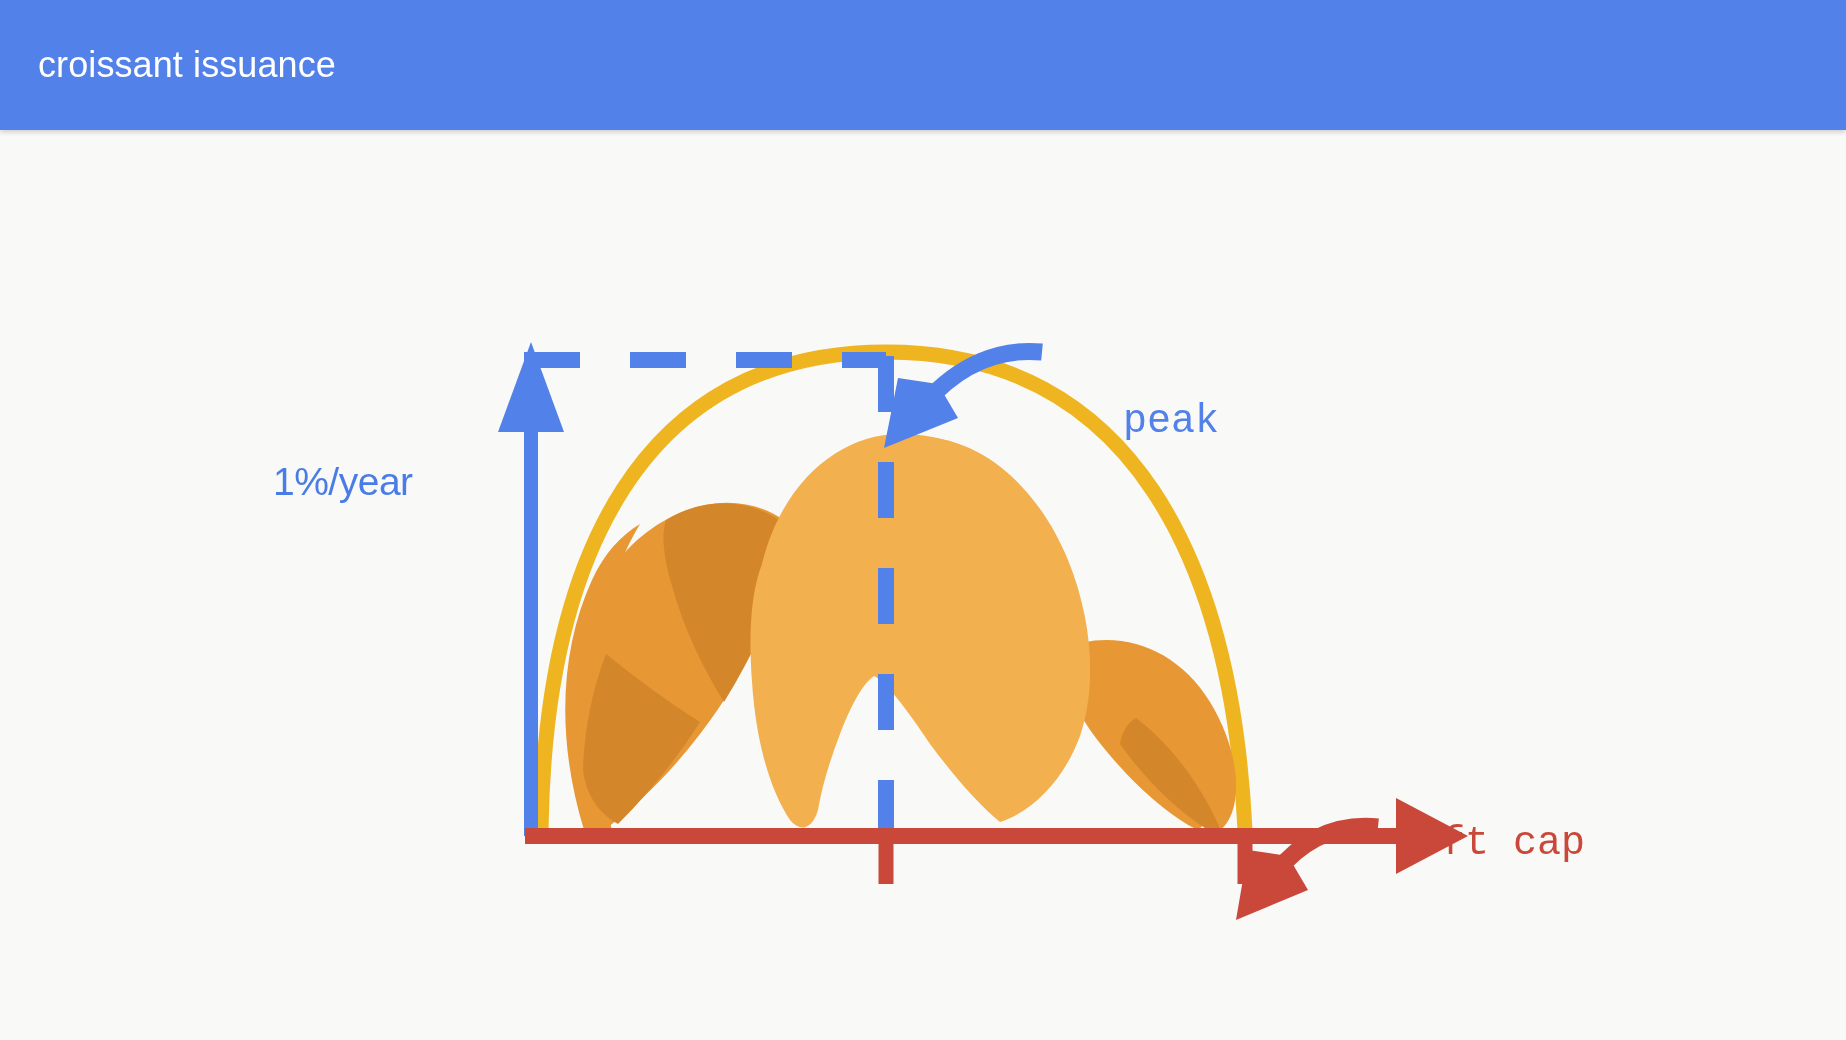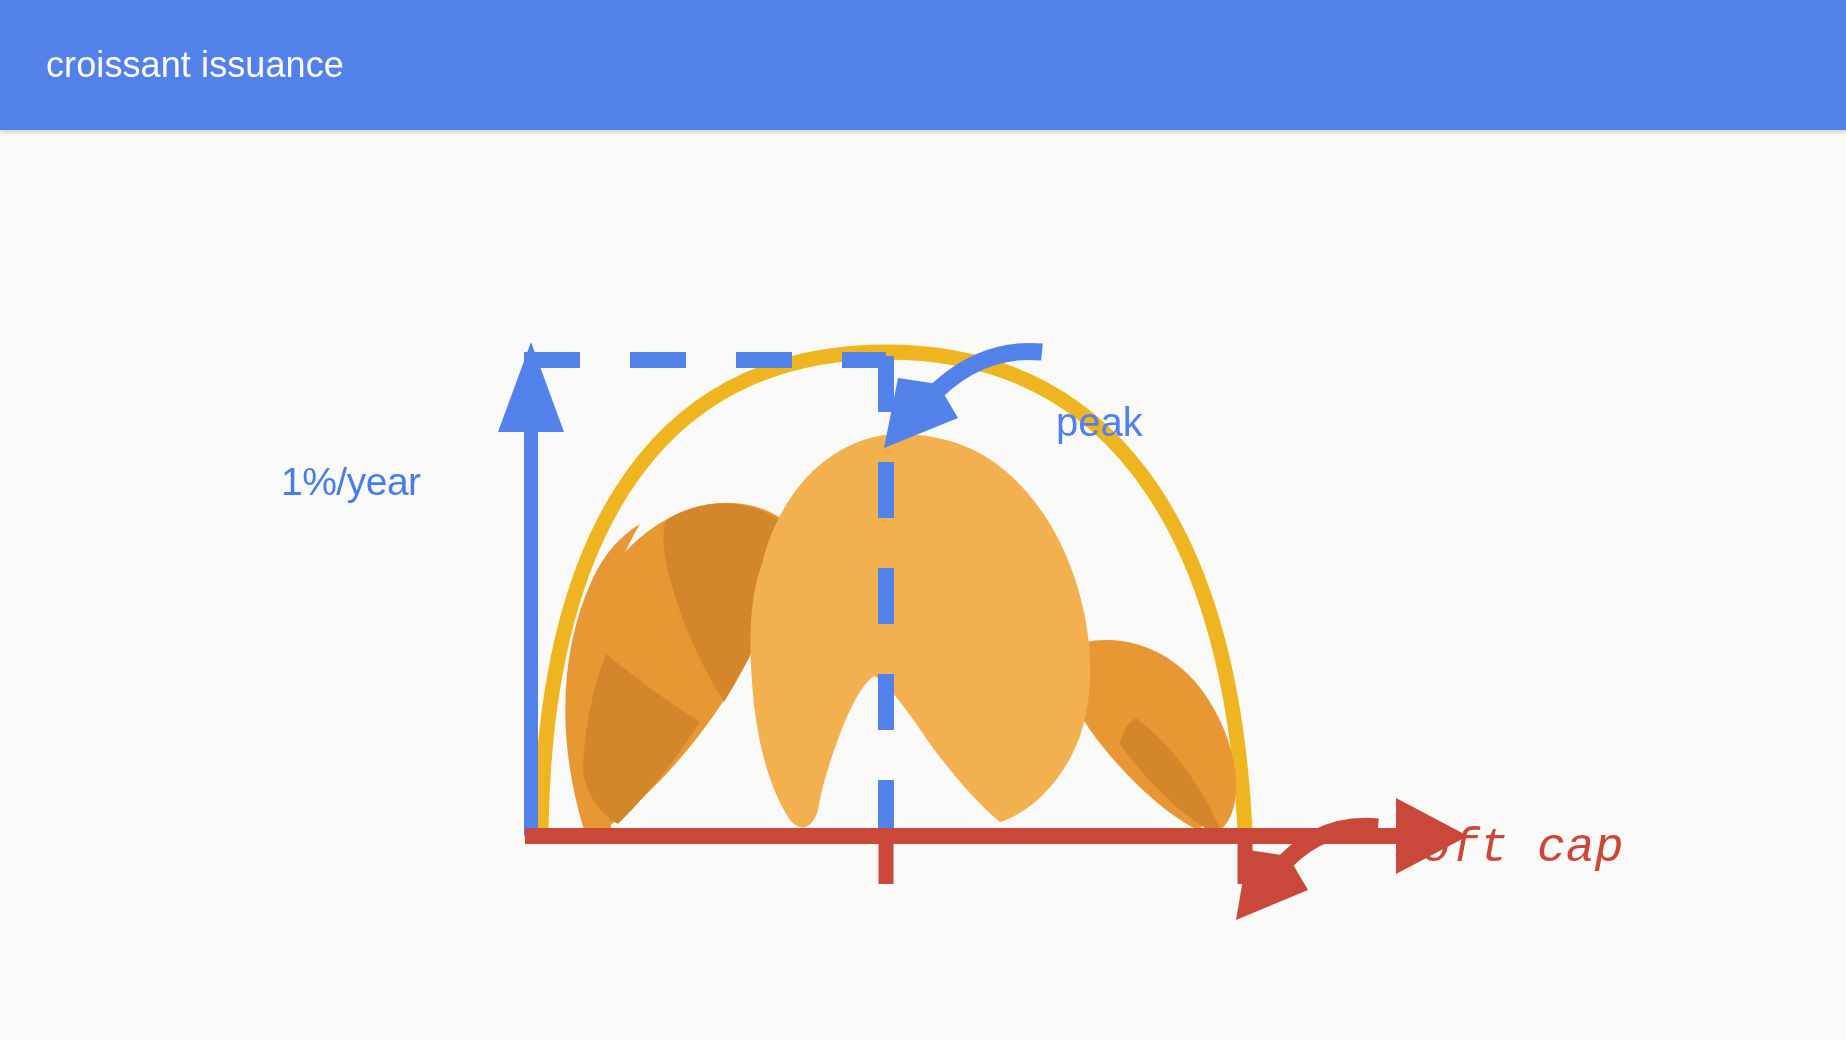--- a/index.html
+++ b/index.html
@@ -28,21 +28,20 @@
     position: absolute;
     left: 0;
     top: 0;
     width: 1846px;
     height: 130px;
     background: #5281e9;
     display: flex;
     align-items: center;
     box-shadow: 0 2px 5px rgba(0,0,0,0.18);
     z-index: 40;
-    padding-left: 8px;
   }
   .appbar-title {
     color: #ffffff;
     font-family: "Liberation Sans", sans-serif;
     font-size: 36px;
     font-weight: 400;
     letter-spacing: 0.1px;
     margin-left: 38px;
     white-space: nowrap;
   }
@@ -69,41 +68,41 @@
   .lbl {
     position: absolute;
     white-space: pre;
     line-height: 1.12;
   }
   .lbl-yaxis {
     font-family: "Liberation Sans", sans-serif;
     font-size: 39px;
     font-weight: 400;
     color: #4a7ce8;
-    left: 281px;
+    left: 273px;
     top: 330px;
     letter-spacing: -0.5px;
   }
   .lbl-peak {
-    font-family: Liberation Sans, sans-serif;
+    font-family: Liberation Mono, monospace;
     font-size: 40px;
     font-weight: 500;
     color: #5281e9;
     left: 1056px;
     top: 180px;
+    text-align: center;
     width: 230px;
   }
   .lbl-softcap {
     font-family: "Liberation Mono", "DejaVu Sans Mono", monospace;
-    font-size: 48px;
+    font-size: 40px;
     font-weight: 500;
     color: #c9483a;
     left: 1393px;
     top: 692px;
-    font-style: italic;
   }
   .lbl-x25 {
     font-family: "Liberation Mono", "DejaVu Sans Mono", monospace;
     font-size: 40px;
     font-weight: 500;
     color: #c9483a;
     left: 770px;
     top: 892px;
     width: 215px;
     text-align: center;

